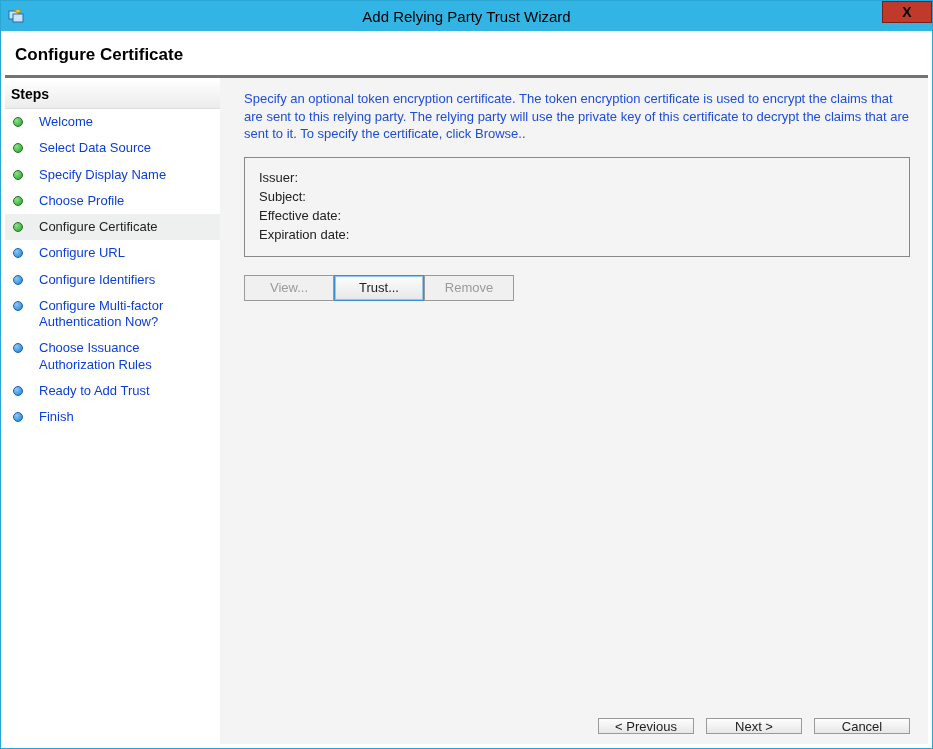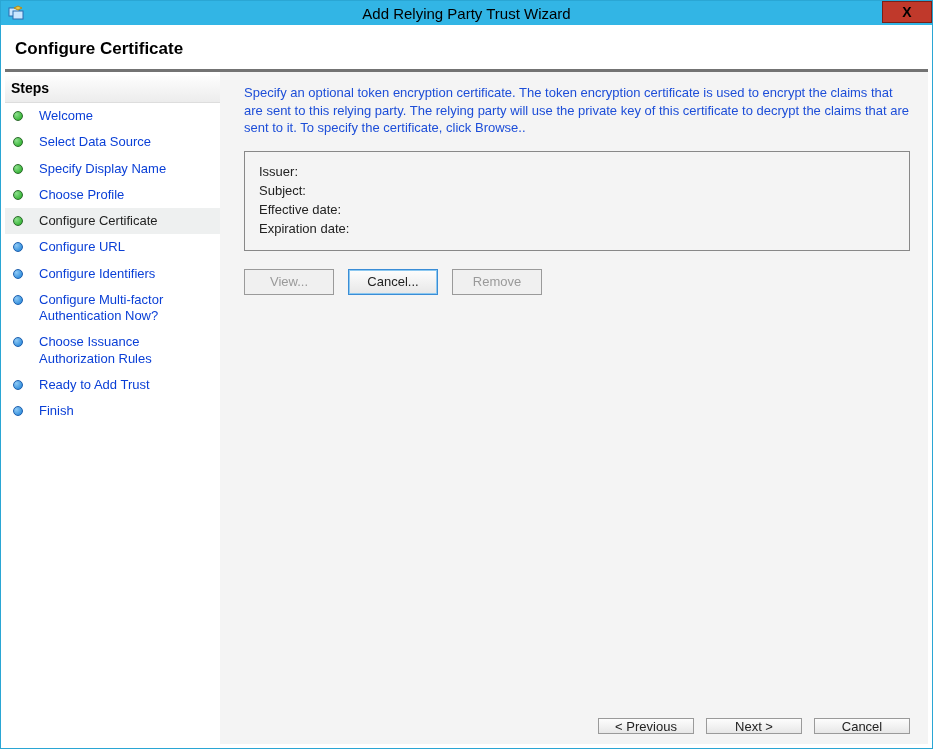--- a/index.html
+++ b/index.html
@@ -12,21 +12,21 @@
   }
   .window {
     width: 933px;
     height: 749px;
     border: 1px solid #2aa6d4;
     background: #fff;
     display: flex;
     flex-direction: column;
   }
   .titlebar {
-    height: 24px;
+    height: 30px;
     background: #32b5e5;
     display: flex;
     align-items: center;
     position: relative;
   }
   .titlebar-icon {
     width: 18px;
     height: 18px;
     margin-left: 6px;
     display: flex;
@@ -129,21 +129,20 @@
     padding: 10px 14px 12px 14px;
     margin-bottom: 18px;
   }
   .cert-row {
     font-size: 13px;
     color: #222;
     padding: 2px 0;
   }
   .btn-row {
     display: flex;
-    gap: 14px;
     margin-bottom: 10px;
   }
   .btn {
     min-width: 90px;
     height: 26px;
     border: 1px solid #9a9a9a;
     background: linear-gradient(#fdfdfd,#e7e7e7);
     font-size: 13px;
     display: flex;
     align-items: center;
@@ -266,21 +265,21 @@
           <span>Expiration date:</span>
           <span></span>
         </div>
       </div>
 
       <div class="btn-row">
         <div class="btn disabled">
           <span>View...</span>
         </div>
         <div class="btn focused">
-          <span>Cancel...</span>
+          <span>Trust...</span>
         </div>
         <div class="btn disabled">
           <span>Remove</span>
         </div>
       </div>
 
       <div class="footer">
         <div class="btn">
           <span>&lt; Previous</span>
         </div>

